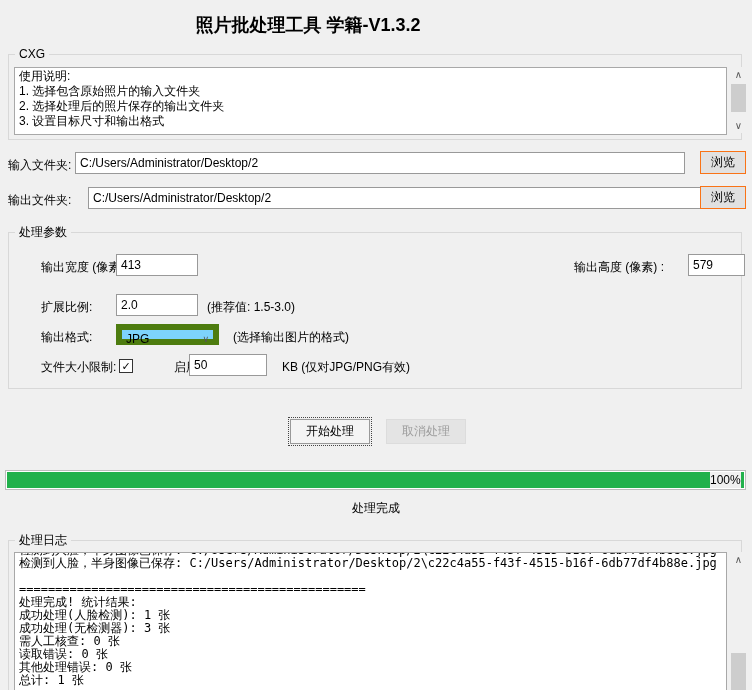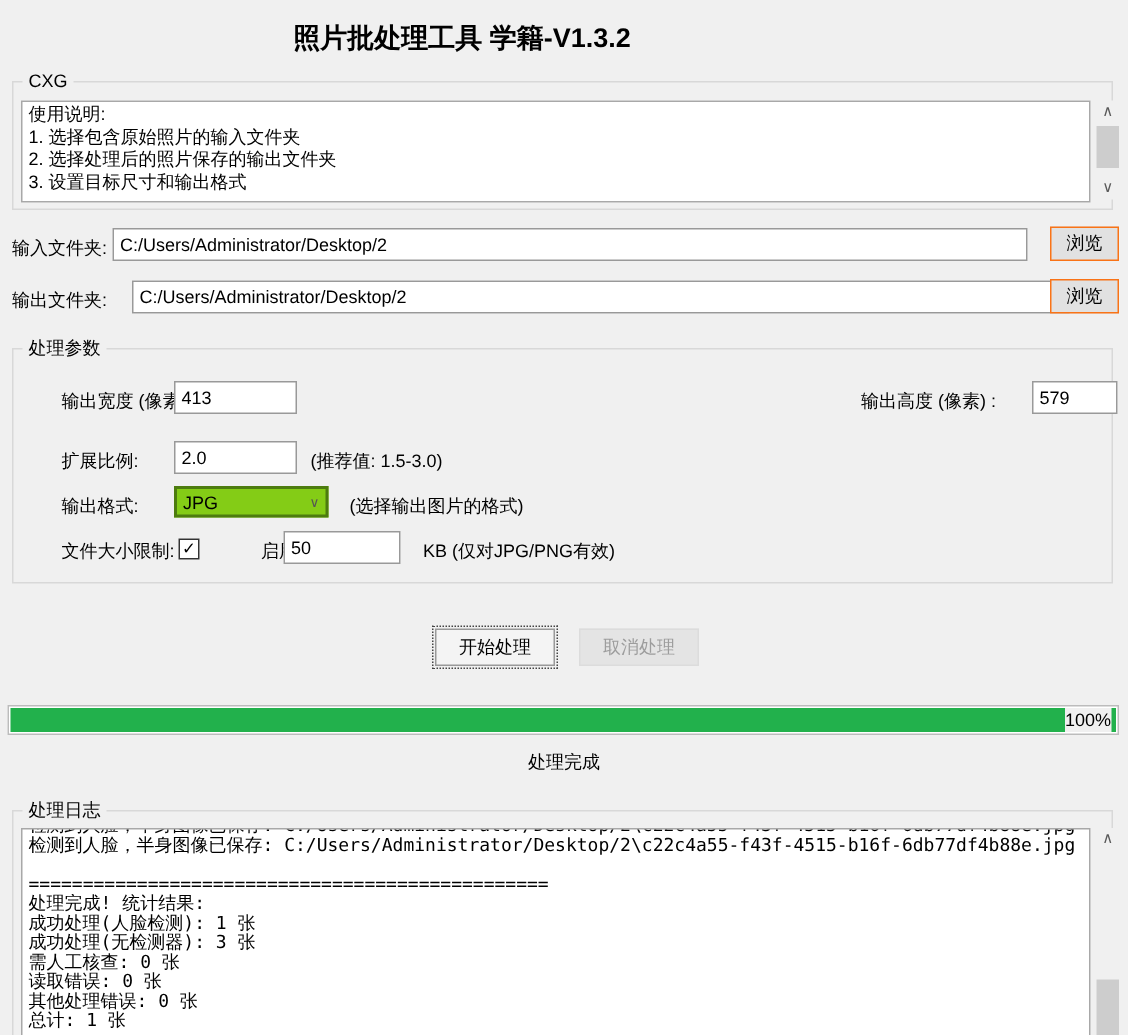--- a/index.html
+++ b/index.html
@@ -47,21 +47,21 @@
     font-family:"Liberation Sans",sans-serif; font-size:12px;
     padding:0 4px; line-height:20px; white-space:nowrap; overflow:hidden;
   }
   .btn {
     position:absolute; background:#e1e1e1; border:1px solid #f97316;
     text-align:center; font-size:12px; cursor:default;
   }
   .btn-browse { width:46px; height:23px; line-height:21px; }
   #group-params { left:8px; top:232px; width:734px; height:157px; }
   .combo {
-    position:absolute; background:#84cc16; border:2px solid #4d7c0f;
+    position:absolute; background:#7dd3fc; border:6px solid #4d7c0f;
     padding:0 4px; line-height:19px;
   }
   .combo .chev {
     position:absolute; right:4px; top:0; color:#555; font-size:9px; line-height:19px;
   }
   .checkbox {
     position:absolute; width:14px; height:14px; background:#fff;
     border:1px solid #333; text-align:center; line-height:12px; font-size:11px;
   }
   #btn-start {

